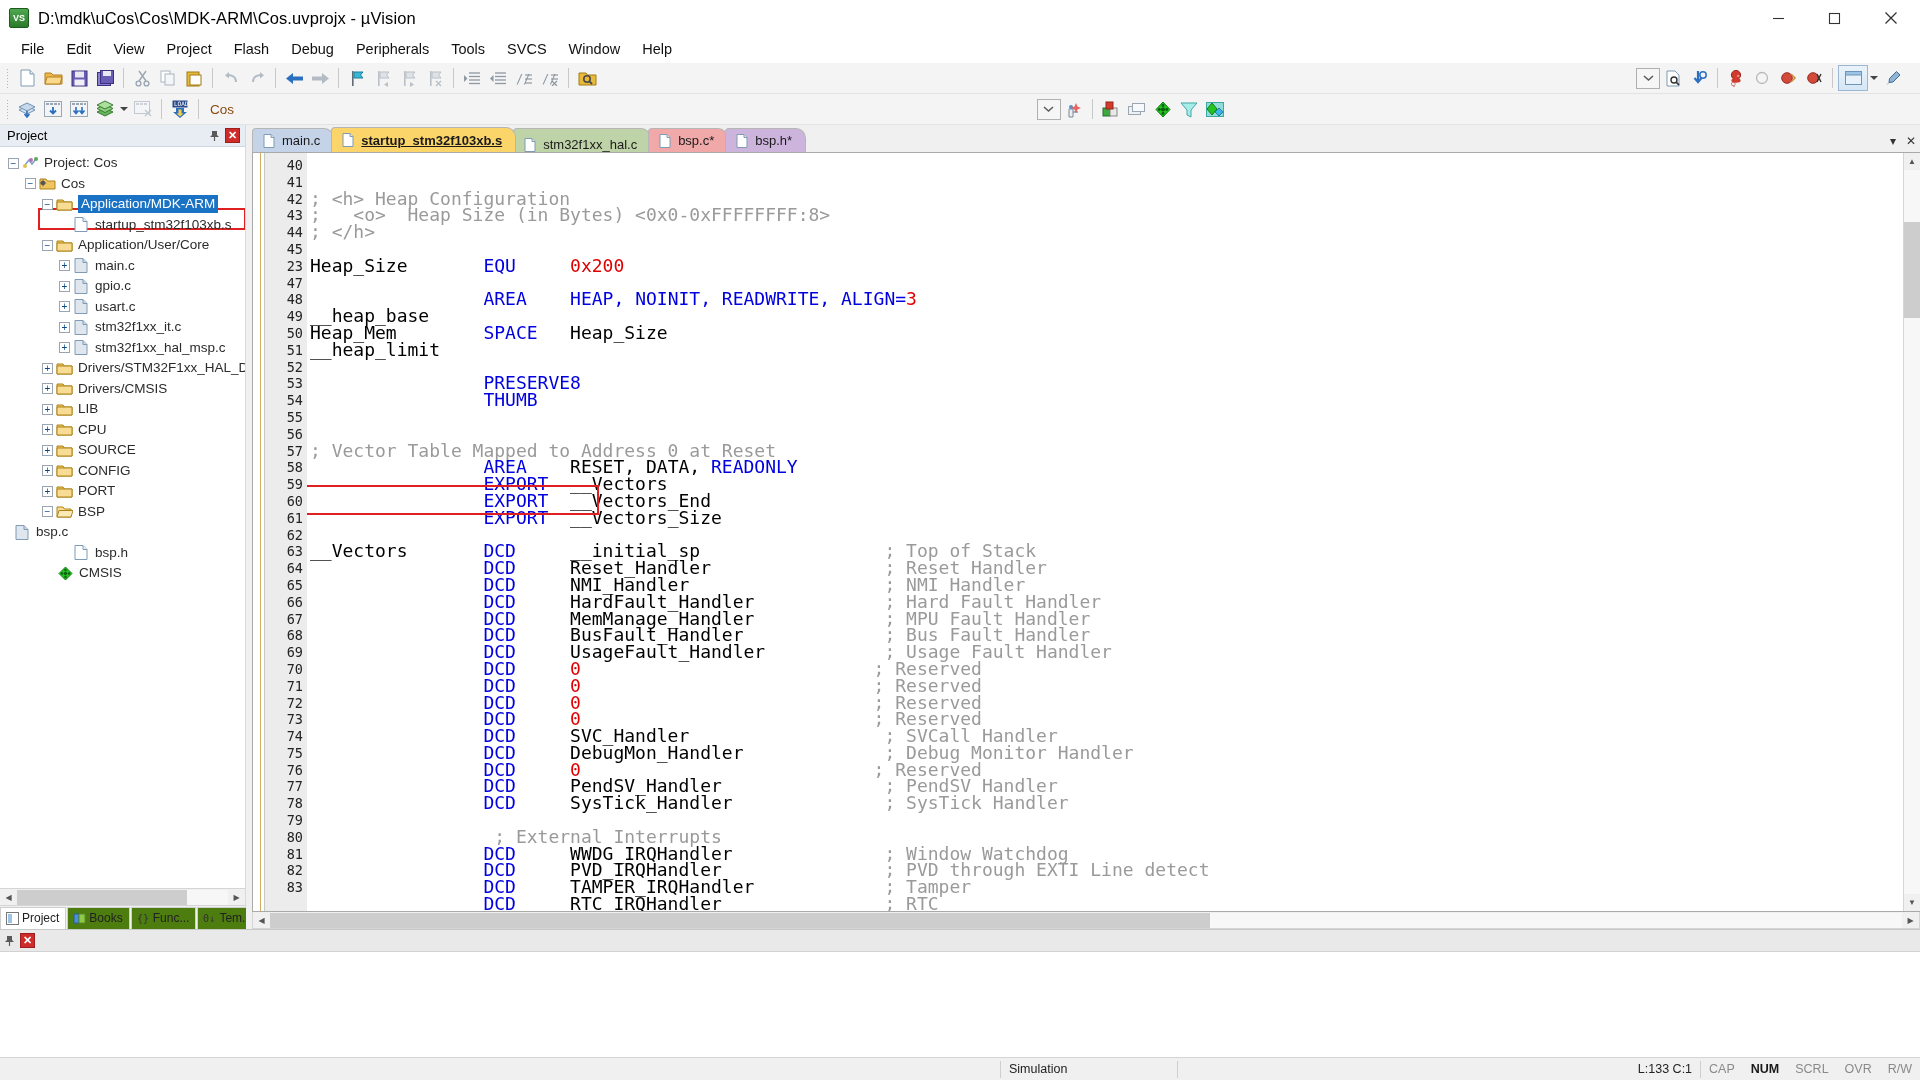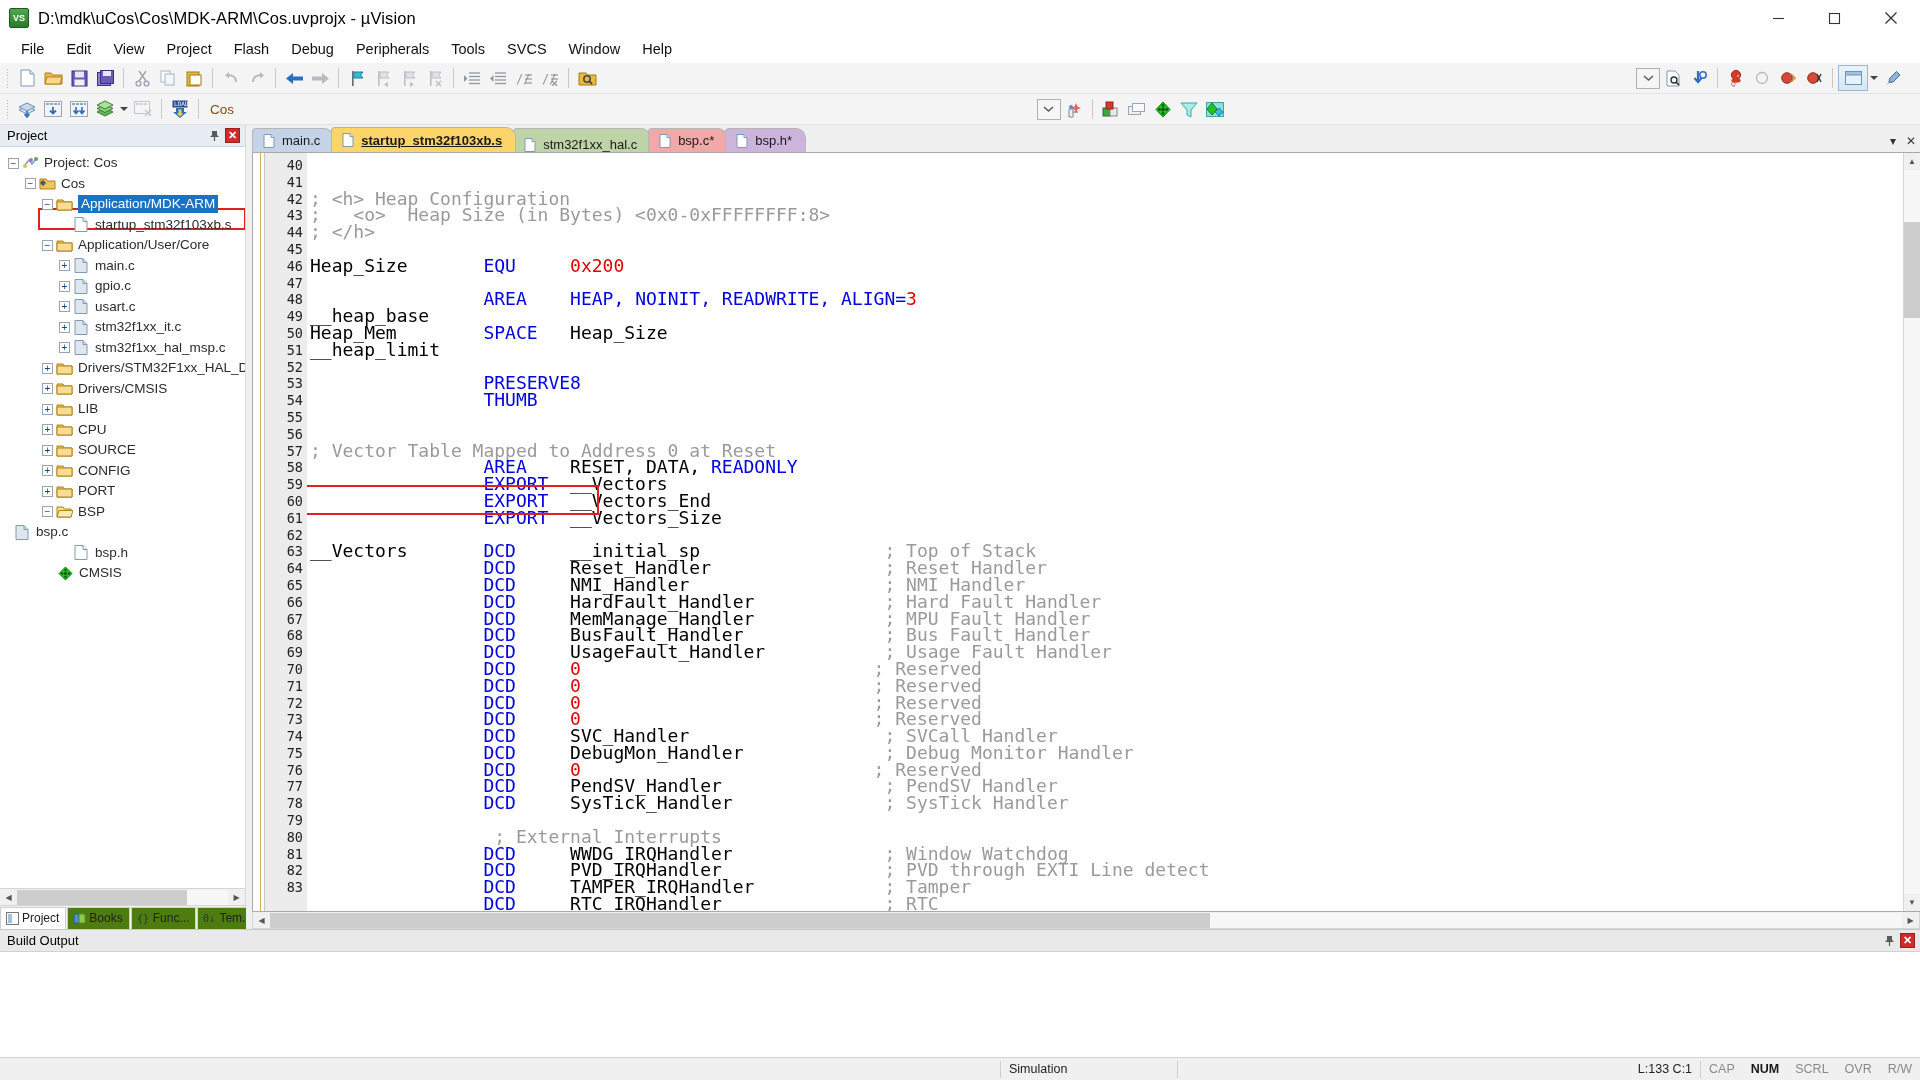--- a/index.html
+++ b/index.html
@@ -1006,21 +1006,21 @@
       <div class="code-area">
         <div class="gutter-strip"></div>
         <div class="gutter-strip2"></div>
         <div class="linenum-col" id="line-numbers">
             <div class="code-line">40</div>
             <div class="code-line">41</div>
             <div class="code-line">42</div>
             <div class="code-line">43</div>
             <div class="code-line">44</div>
             <div class="code-line">45</div>
-            <div class="code-line">46</div>
+            <div class="code-line">23</div>
             <div class="code-line">47</div>
             <div class="code-line">48</div>
             <div class="code-line">49</div>
             <div class="code-line">50</div>
             <div class="code-line">51</div>
             <div class="code-line">52</div>
             <div class="code-line">53</div>
             <div class="code-line">54</div>
             <div class="code-line">55</div>
             <div class="code-line">56</div>
@@ -1069,21 +1069,20 @@
         <div class="hscroll-track">
           <div class="hscroll-thumb" style="width:940px"></div>
         </div>
         <div class="hscroll-arrow">▶</div>
       </div>
     </div>
   </div>
 
   <div class="build-panel">
     <div class="build-header">
-      <div class="build-title">Build Output</div>
       <div class="panel-pin">
         <svg width="11" height="12" viewBox="0 0 11 12">
             <path d="M3 1h5v4l2 2H1l2-2z" fill="#5a5a5a"></path>
             <line x1="5.5" y1="7" x2="5.5" y2="11" stroke="#5a5a5a" stroke-width="1.2"></line>
           </svg>
       </div>
       <div class="panel-close">✕</div>
     </div>
     <div class="build-body"></div>
   </div>

